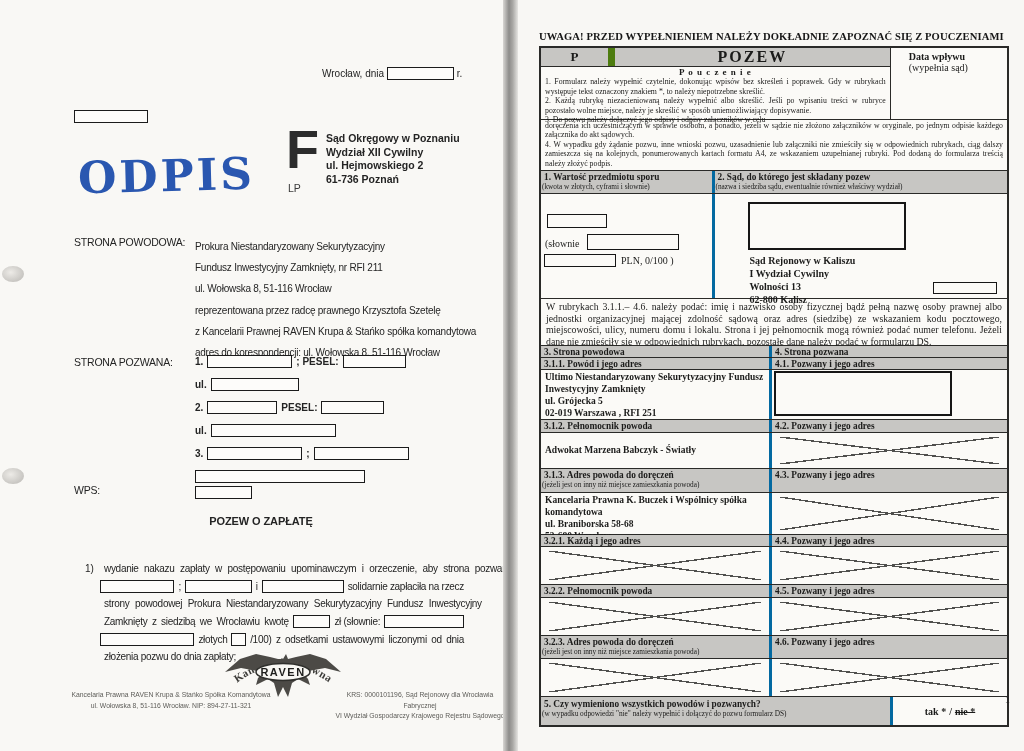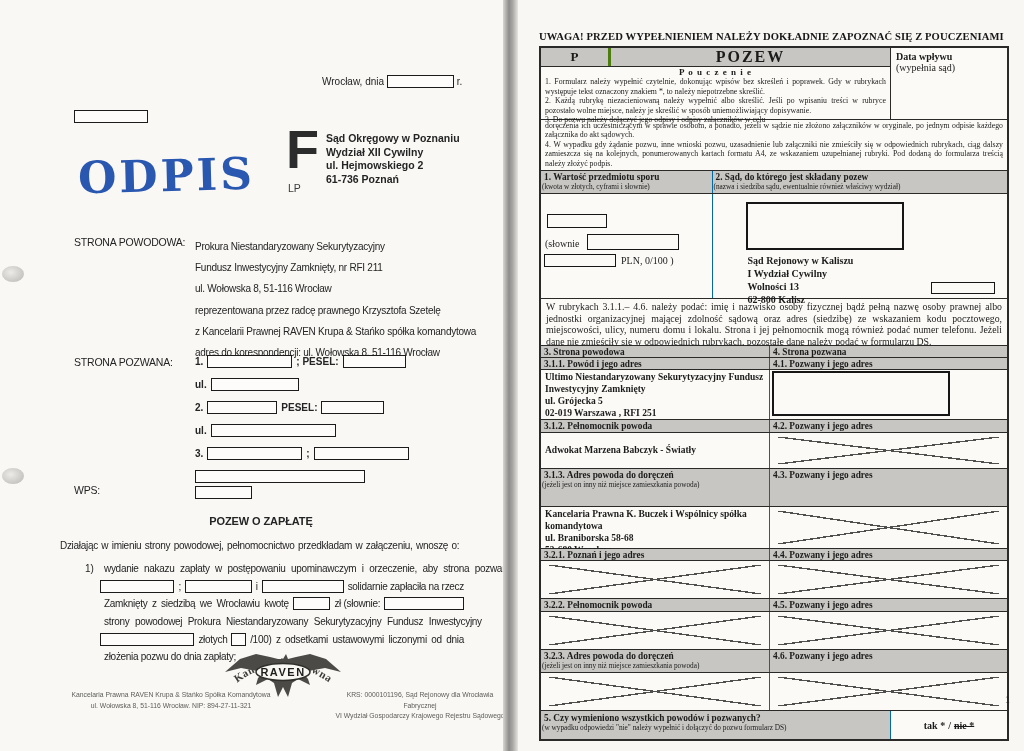--- a/index.html
+++ b/index.html
@@ -13,21 +13,21 @@
                   background:linear-gradient(to right,#d8d6d3 0%,#8d8c8a 40%,#a9a8a5 65%,#e6e5e2 100%); }
   .page-right { position:absolute; left:518px; top:0; width:506px; height:751px; background:#f8f7f4; }
 
   .hole { position:absolute; left:2px; width:22px; height:16px; border-radius:50%;
           background:radial-gradient(ellipse at 40% 40%, #edebe7, #c8c6c2 70%, #b7b5b1); }
   .hole1 { top:266px; } .hole2 { top:468px; }
 
   
   .rx { display:inline-block; background:#fdfcfa; border:1.5px solid #1b1b1b; height:13px; vertical-align:-3px; }
 
-  .date-line { position:absolute; left:322px; top:75px; font-size:10px; }
+  .date-line { position:absolute; left:322px; top:67px; font-size:10px; }
   .blank-box { position:absolute; left:74px; top:110px; width:74px; height:13px; }
 
   .stamp { position:absolute; left:78px; top:150px; font-family:"DejaVu Serif", serif;
            font-size:44px; font-weight:bold; color:#2a57b0; letter-spacing:3px; transform:rotate(-1.5deg); }
 
   .court-block { position:absolute; left:286px; top:127px; display:flex; }
   .court-initial { font-size:54px; font-weight:800; line-height:44px; color:#2c2c2c; margin-right:7px; }
   .court-addr { font-size:10.5px; font-weight:bold; line-height:13.5px; white-space:pre-line; padding-top:5px; }
   .lp-mark { position:absolute; left:288px; top:182px; font-size:10.5px; color:#3a3a3a; }
 
@@ -57,37 +57,37 @@
                   font-size:6.8px; line-height:10.5px; color:#5d5c58; white-space:pre-line; }
   .logo { position:absolute; left:222px; top:645px; }
 
   
   .warning { position:absolute; left:21px; top:31px; width:470px; font-family:"Liberation Serif",serif;
              font-size:10.6px; font-weight:bold; color:#161616; letter-spacing:0.1px; white-space:nowrap; }
   .form { position:absolute; left:21px; top:46px; width:470px; border:2px solid #2a2a28;
           font-family:"Liberation Serif",serif; color:#1b1b1a; background:#fbfaf7; }
   .frow { display:flex; border-top:1px solid #2a2a28; }
   .frow:first-child { border-top:none; }
-  .fcell { border-left:1px solid #0369a1; }
+  .fcell { border-left:3px solid #0369a1; }
   .fcell:first-child { border-left:none; }
   .gray { background:#c7c6c3; }
   .hd { font-size:9.3px; font-weight:bold; line-height:11px; padding:1px 0 0 3px; }
   .hd-sub { font-size:7.3px; font-weight:normal; line-height:8.5px; padding-left:1px; }
 
   .blockA { display:flex; height:71px; }
   .colA { width:352px; display:flex; flex-direction:column; }
   .rowPT { height:23px; display:flex; }
   .cell-p { width:67px; display:flex; align-items:center; justify-content:center;
             font-size:13px; font-weight:bold; }
   .cell-pozew { flex:1; display:flex; align-items:center; justify-content:center;
-                font-size:16px; font-weight:bold; letter-spacing:2px; border-left:3px solid #4d7c0f;text-align:center; }
+                font-size:16px; font-weight:bold; letter-spacing:2px; border-left:7px solid #4d7c0f;text-align:center; }
   .cell-pouczenie { flex:1; border-top:1px solid #2a2a28; padding:1px 4px; font-size:7.8px;
                     line-height:9.4px; text-align:justify; }
   .pz-title { text-align:center; font-weight:bold; font-size:9px; letter-spacing:1px; }
-  .colB { width:118px; border-left:1px solid #2a2a28; padding:3px 5px; font-size:10px; }
+  .colB { width:118px; border-left:1px solid #2a2a28; padding:3px 18px; font-size:10px; }
   .dw-title { font-weight:bold; }
   .blockB { border-top:1px solid #2a2a28; padding:1px 4px 2px 4px; font-size:7.8px;
             line-height:9.4px; text-align:justify; }
 
   .c172 { width:172px; } .c298 { width:298px; }
   .c230 { width:230px; } .c240 { width:240px; }
   .c352 { width:352px; } .c118 { width:118px; }
 
   .rowD { height:105px; }
   .rowD .fcell { position:relative; }
@@ -97,21 +97,21 @@
   .s1-b2 { left:46px; top:40px; width:92px; height:16px; }
   .s1-b3 { left:3px;  top:60px; width:72px; height:13px; }
   .s1-pln { position:absolute; left:80px; top:61px; font-size:10px; }
   .s2-big { left:33px; top:8px; width:158px; height:48px; border-width:2px; }
   .s2-court { position:absolute; left:35px; top:60px; font-size:10px; font-weight:bold;
               line-height:13px; white-space:pre-line; }
   .s2-small { left:218px; top:88px; width:64px; height:12px; }
 
   .rowE { padding:2px 5px 0 5px; font-size:9.8px; line-height:11.6px; text-align:justify; height:46px; }
   .hrow { height:12px; } .hrow .hd { line-height:10px; }
-  .hrow2 { height:38px; }
+  .hrow2 { height:24px; }
   .vcell { font-size:9.5px; font-weight:bold; line-height:12px; padding:1px 4px; white-space:pre-line; }
   .rowH { height:50px; } .rowH .fcell { position:relative; }
   .r41-big { left:2px; top:1px; width:178px; height:45px; border-width:2px; }
   .rowJ { height:36px; } .rowJ .vcell { padding-top:11px; }
   .rowL { height:42px; }
   .xrow38 { height:38px; }
   .xcell { position:relative; }
   .xmark { position:absolute; left:8px; right:8px; top:4px; bottom:4px;
     background:
       linear-gradient(to top right,    transparent calc(50% - 0.7px), #4f4f4d calc(50% - 0.7px), #4f4f4d calc(50% + 0.7px), transparent calc(50% + 0.7px)),
@@ -189,40 +189,39 @@
       <span class="rx" style="width:170px"></span>
     </div>
   </div>
 
   <div class="party-label wps-label">WPS:</div>
   <div class="wps-row">
     <span class="rx" style="width:57px"></span>
   </div>
 
   <div class="claim-title">POZEW O ZAPŁATĘ</div>
-  <div class="claim-intro">Działając w imieniu strony powodowej, pełnomocnictwo przedkładam w załączeniu, wnoszę o:</div>
   <div class="claim-no">1)</div>
 
   <div class="claim-body">
     <div class="claim-line just">wydanie nakazu zapłaty w postępowaniu upominawczym i orzeczenie, aby strona pozwana</div>
     <div class="claim-line">
       <span class="rx" style="width:78px;margin-left:-4px"></span>
         <span>;</span>
       <span class="rx" style="width:70px"></span>
       <span>i</span>
       <span class="rx" style="width:86px"></span>
       <span>solidarnie zapłaciła na rzecz</span>
     </div>
+    <div class="claim-line just">strony powodowej Prokura Niestandaryzowany Sekurytyzacyjny Fundusz Inwestycyjny</div>
     <div class="claim-line">
       <span style="word-spacing:2px">Zamknięty z siedzibą we Wrocławiu kwotę</span>
       <span class="rx" style="width:56px"></span>
       <span>zł (słownie:</span>
       <span class="rx" style="width:120px"></span>
     </div>
-    <div class="claim-line just">strony powodowej Prokura Niestandaryzowany Sekurytyzacyjny Fundusz Inwestycyjny</div>
     <div class="claim-line">
       <span class="rx" style="width:118px;margin-left:-4px"></span>
       <span>złotych</span>
       <span class="rx" style="width:18px"></span>
         <span style="word-spacing:2px">/100) z odsetkami ustawowymi liczonymi od dnia</span>
     </div>
     <div class="claim-line">złożenia pozwu do dnia zapłaty;</div>
   </div>
 
   <svg class="logo" width="122" height="58" viewBox="0 0 122 58">
@@ -351,21 +350,21 @@
       <div class="fcell c230 vcell">Kancelaria Prawna K. Buczek i Wspólnicy spółka
 komandytowa
 ul. Braniborska 58-68
 53-680 Wrocław</div>
       <div class="fcell c240 xcell">
           <div class="xmark"></div>
         </div>
     </div>
 
     <div class="frow hrow">
-      <div class="fcell c230 gray hd">3.2.1. Poznań i jego adres</div>
+      <div class="fcell c230 gray hd">3.2.1. Każdą i jego adres</div>
       <div class="fcell c240 gray hd">4.4. Pozwany i jego adres</div>
     </div>
 
     <div class="frow xrow38">
       <div class="fcell c230 xcell">
           <div class="xmark"></div>
         </div>
       <div class="fcell c240 xcell">
           <div class="xmark"></div>
         </div>

